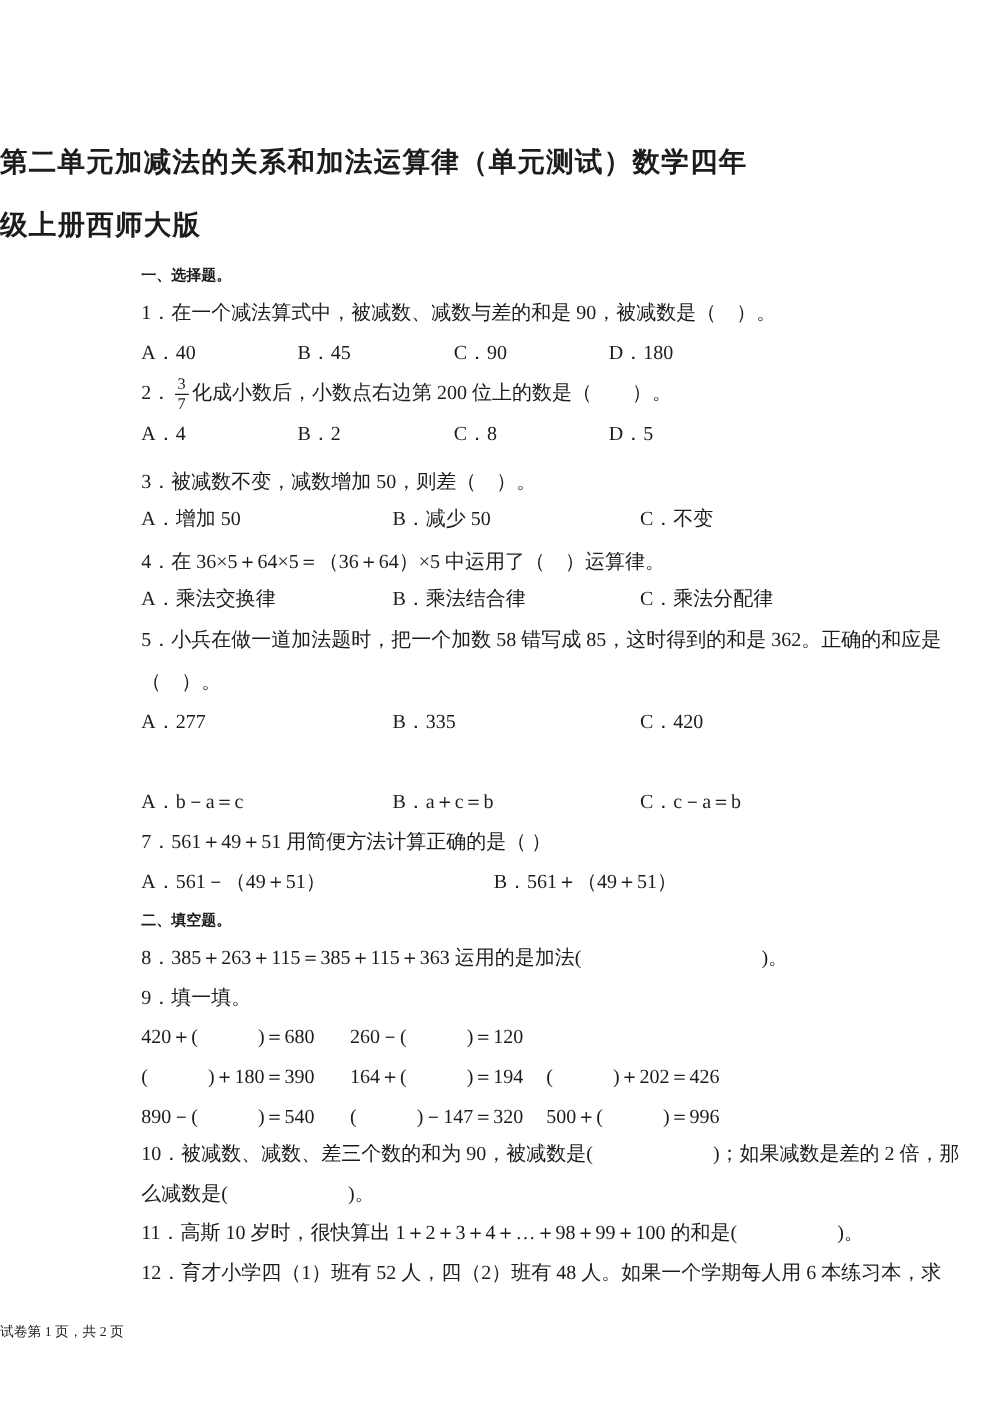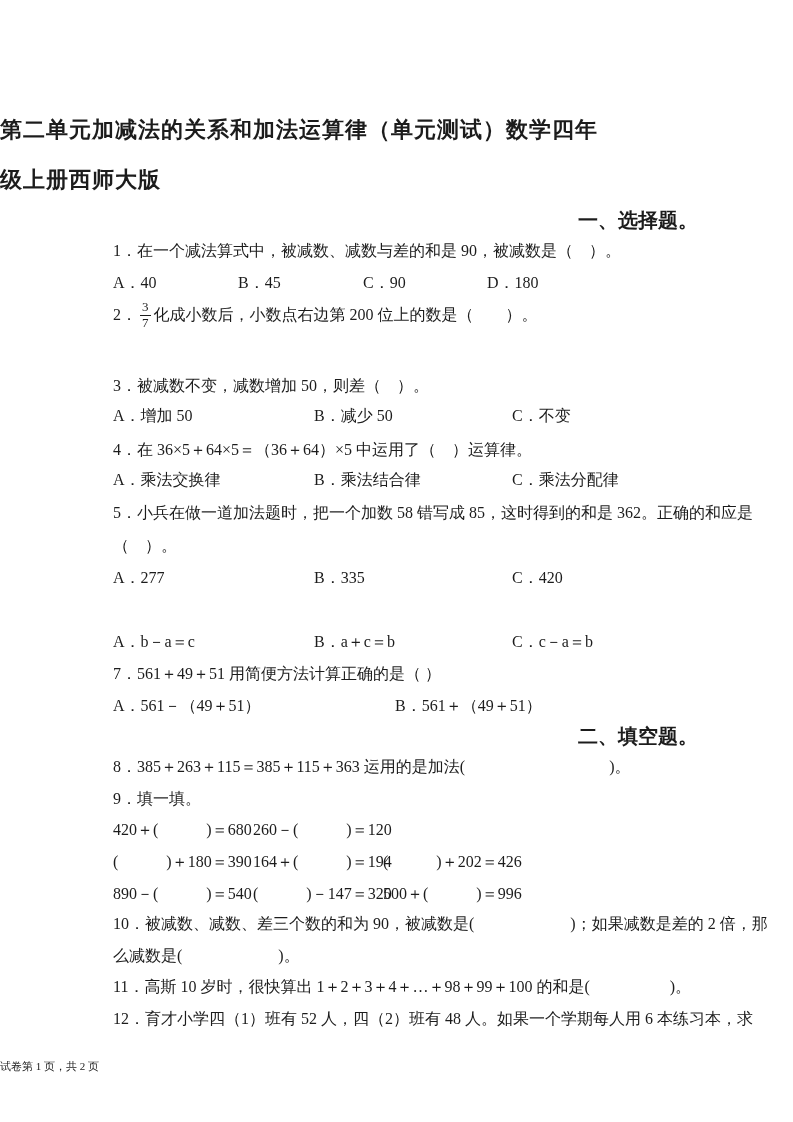--- a/index.html
+++ b/index.html
@@ -13,25 +13,25 @@
     overflow:hidden;
   }
   .ln{
     position:absolute;
     left:113px;width:585px;
     line-height:20px;
     white-space:pre;
   }
   .center{left:0;width:793px;text-align:left;}
   .title{font-size:22px;font-weight:700;letter-spacing:1px;}
-  .sec{font-size:20px;font-weight:700;text-align:right;}
+  .sec{font-size:12px;font-weight:700;}
   .grid4{display:grid;grid-template-columns:125px 125px 124px 1fr;}
   .grid3{display:grid;grid-template-columns:165px 162px 1fr;gap:36px;}
   .grid2{display:grid;grid-template-columns:282px 1fr;}
-  .gridfill{display:grid;grid-template-columns:140px 130px 1fr;}
+  .gridfill{display:grid;grid-template-columns:140px 130px 1fr;gap:27px;}
   .flexline{display:flex;align-items:center;height:38px;}
   .frac{
     display:inline-flex;flex-direction:column;align-items:center;
     font-size:13px;line-height:1.12;margin:0 3px;
   }
   .frac .den{border-top:1px solid currentColor;padding:0 2px;}
   .footer{font-size:11px;}
 </style>
 </head>
 <body>
@@ -51,20 +51,26 @@
     <span>D．180</span>
   </div>
 
   <div class="ln flexline" style="top:296px">
     <span>2．</span>
     <span class="frac">
       <span class="num">3</span>
       <span class="den">7</span>
     </span>
     <span>化成小数后，小数点右边第 200 位上的数是（　　）。</span>
+  </div>
+  <div class="ln grid4" style="top:338px">
+    <span>A．4</span>
+    <span>B．2</span>
+    <span>C．8</span>
+    <span>D．5</span>
   </div>
 
   <div class="ln" style="top:376px">3．被减数不变，减数增加 50，则差（　）。</div>
   <div class="ln grid3" style="top:406px">
     <span>A．增加 50</span>
     <span>B．减少 50</span>
     <span>C．不变</span>
   </div>
 
   <div class="ln" style="top:440px">4．在 36×5＋64×5＝（36＋64）×5 中运用了（　）运算律。</div>

